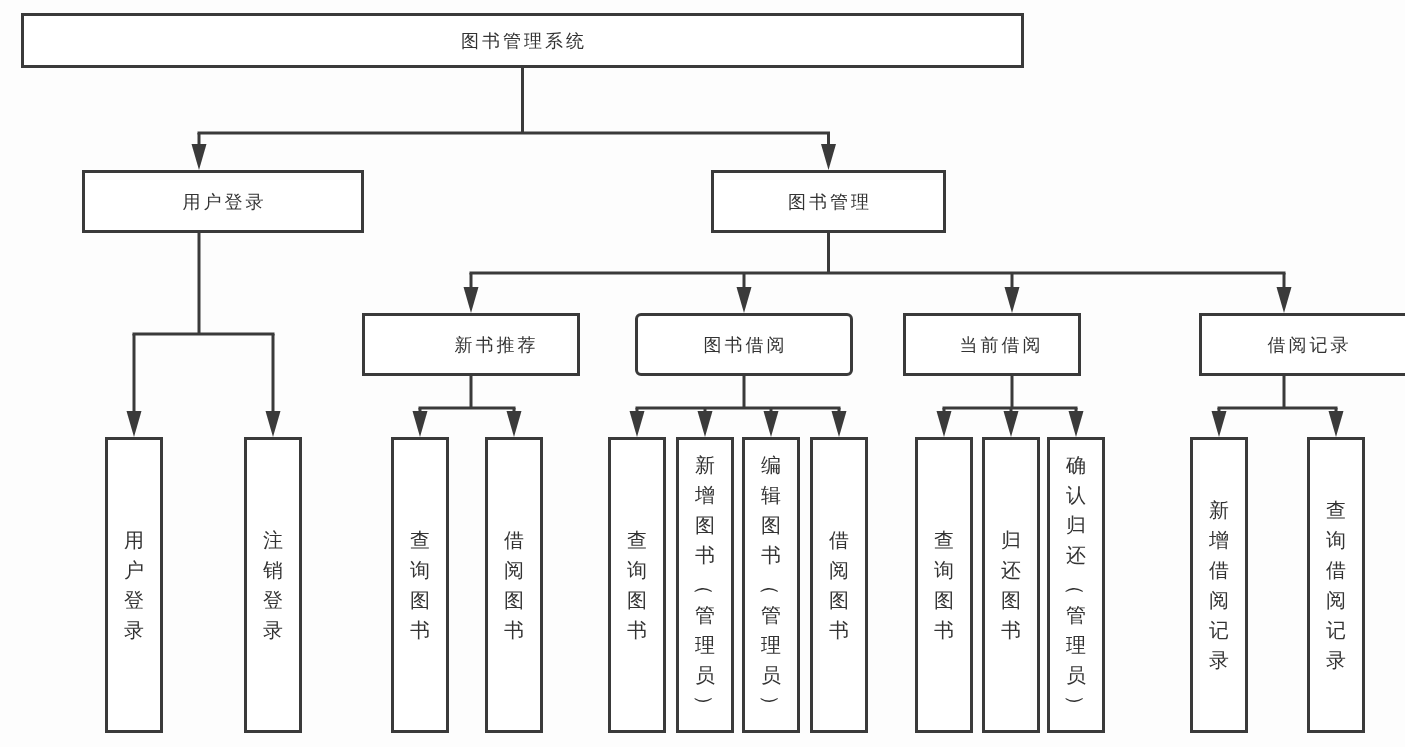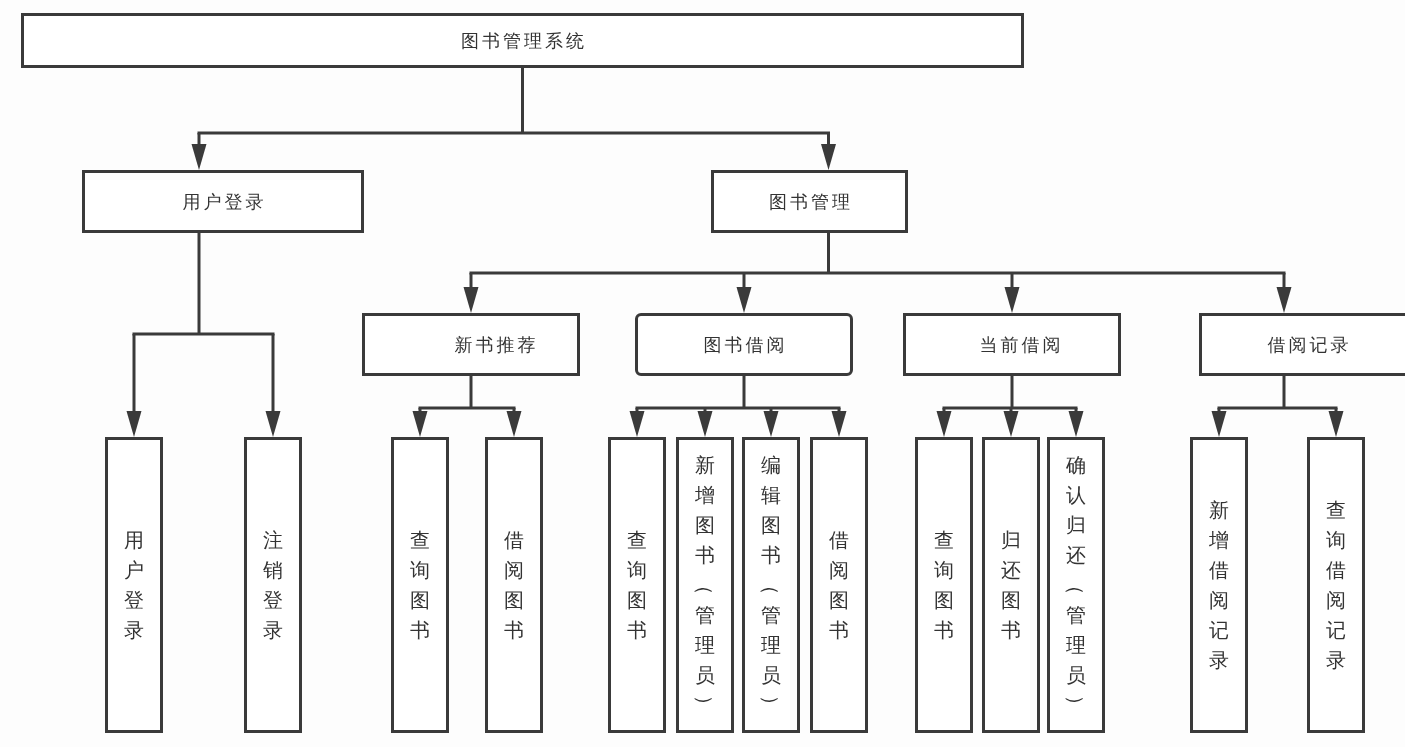--- a/index.html
+++ b/index.html
@@ -134,21 +134,21 @@
         </span>
       </div>
       <div class="box vert" style="left: 244px; top: 437px; width: 58px; height: 296px;">
         <span class="label">
           <span class="pch">注</span>
           <span class="pch">销</span>
           <span class="pch">登</span>
           <span class="pch">录</span>
         </span>
       </div>
-      <div class="box horiz" style="left: 711px; top: 170px; width: 197px; height: 63px;">
+      <div class="box horiz" style="left: 711px; top: 170px; width: 235px; height: 63px;">
         <span class="label">图书管理</span>
       </div>
       <div class="box horiz" style="left: 362px; top: 313px; width: 218px; height: 63px; padding-left: 48px;">
         <span class="label">新书推荐</span>
       </div>
       <div class="box vert" style="left: 391px; top: 437px; width: 58px; height: 296px;">
         <span class="label">
           <span class="pch">查</span>
           <span class="pch">询</span>
           <span class="pch">图</span>
@@ -201,21 +201,21 @@
         </span>
       </div>
       <div class="box vert" style="left: 810px; top: 437px; width: 58px; height: 296px;">
         <span class="label">
           <span class="pch">借</span>
           <span class="pch">阅</span>
           <span class="pch">图</span>
           <span class="pch">书</span>
         </span>
       </div>
-      <div class="box horiz" style="left: 903px; top: 313px; width: 218px; height: 63px; padding-left: 16px;">
+      <div class="box horiz" style="left: 903px; top: 313px; width: 178px; height: 63px; padding-left: 16px;">
         <span class="label">当前借阅</span>
       </div>
       <div class="box vert" style="left: 915px; top: 437px; width: 58px; height: 296px;">
         <span class="label">
           <span class="pch">查</span>
           <span class="pch">询</span>
           <span class="pch">图</span>
           <span class="pch">书</span>
         </span>
       </div>

